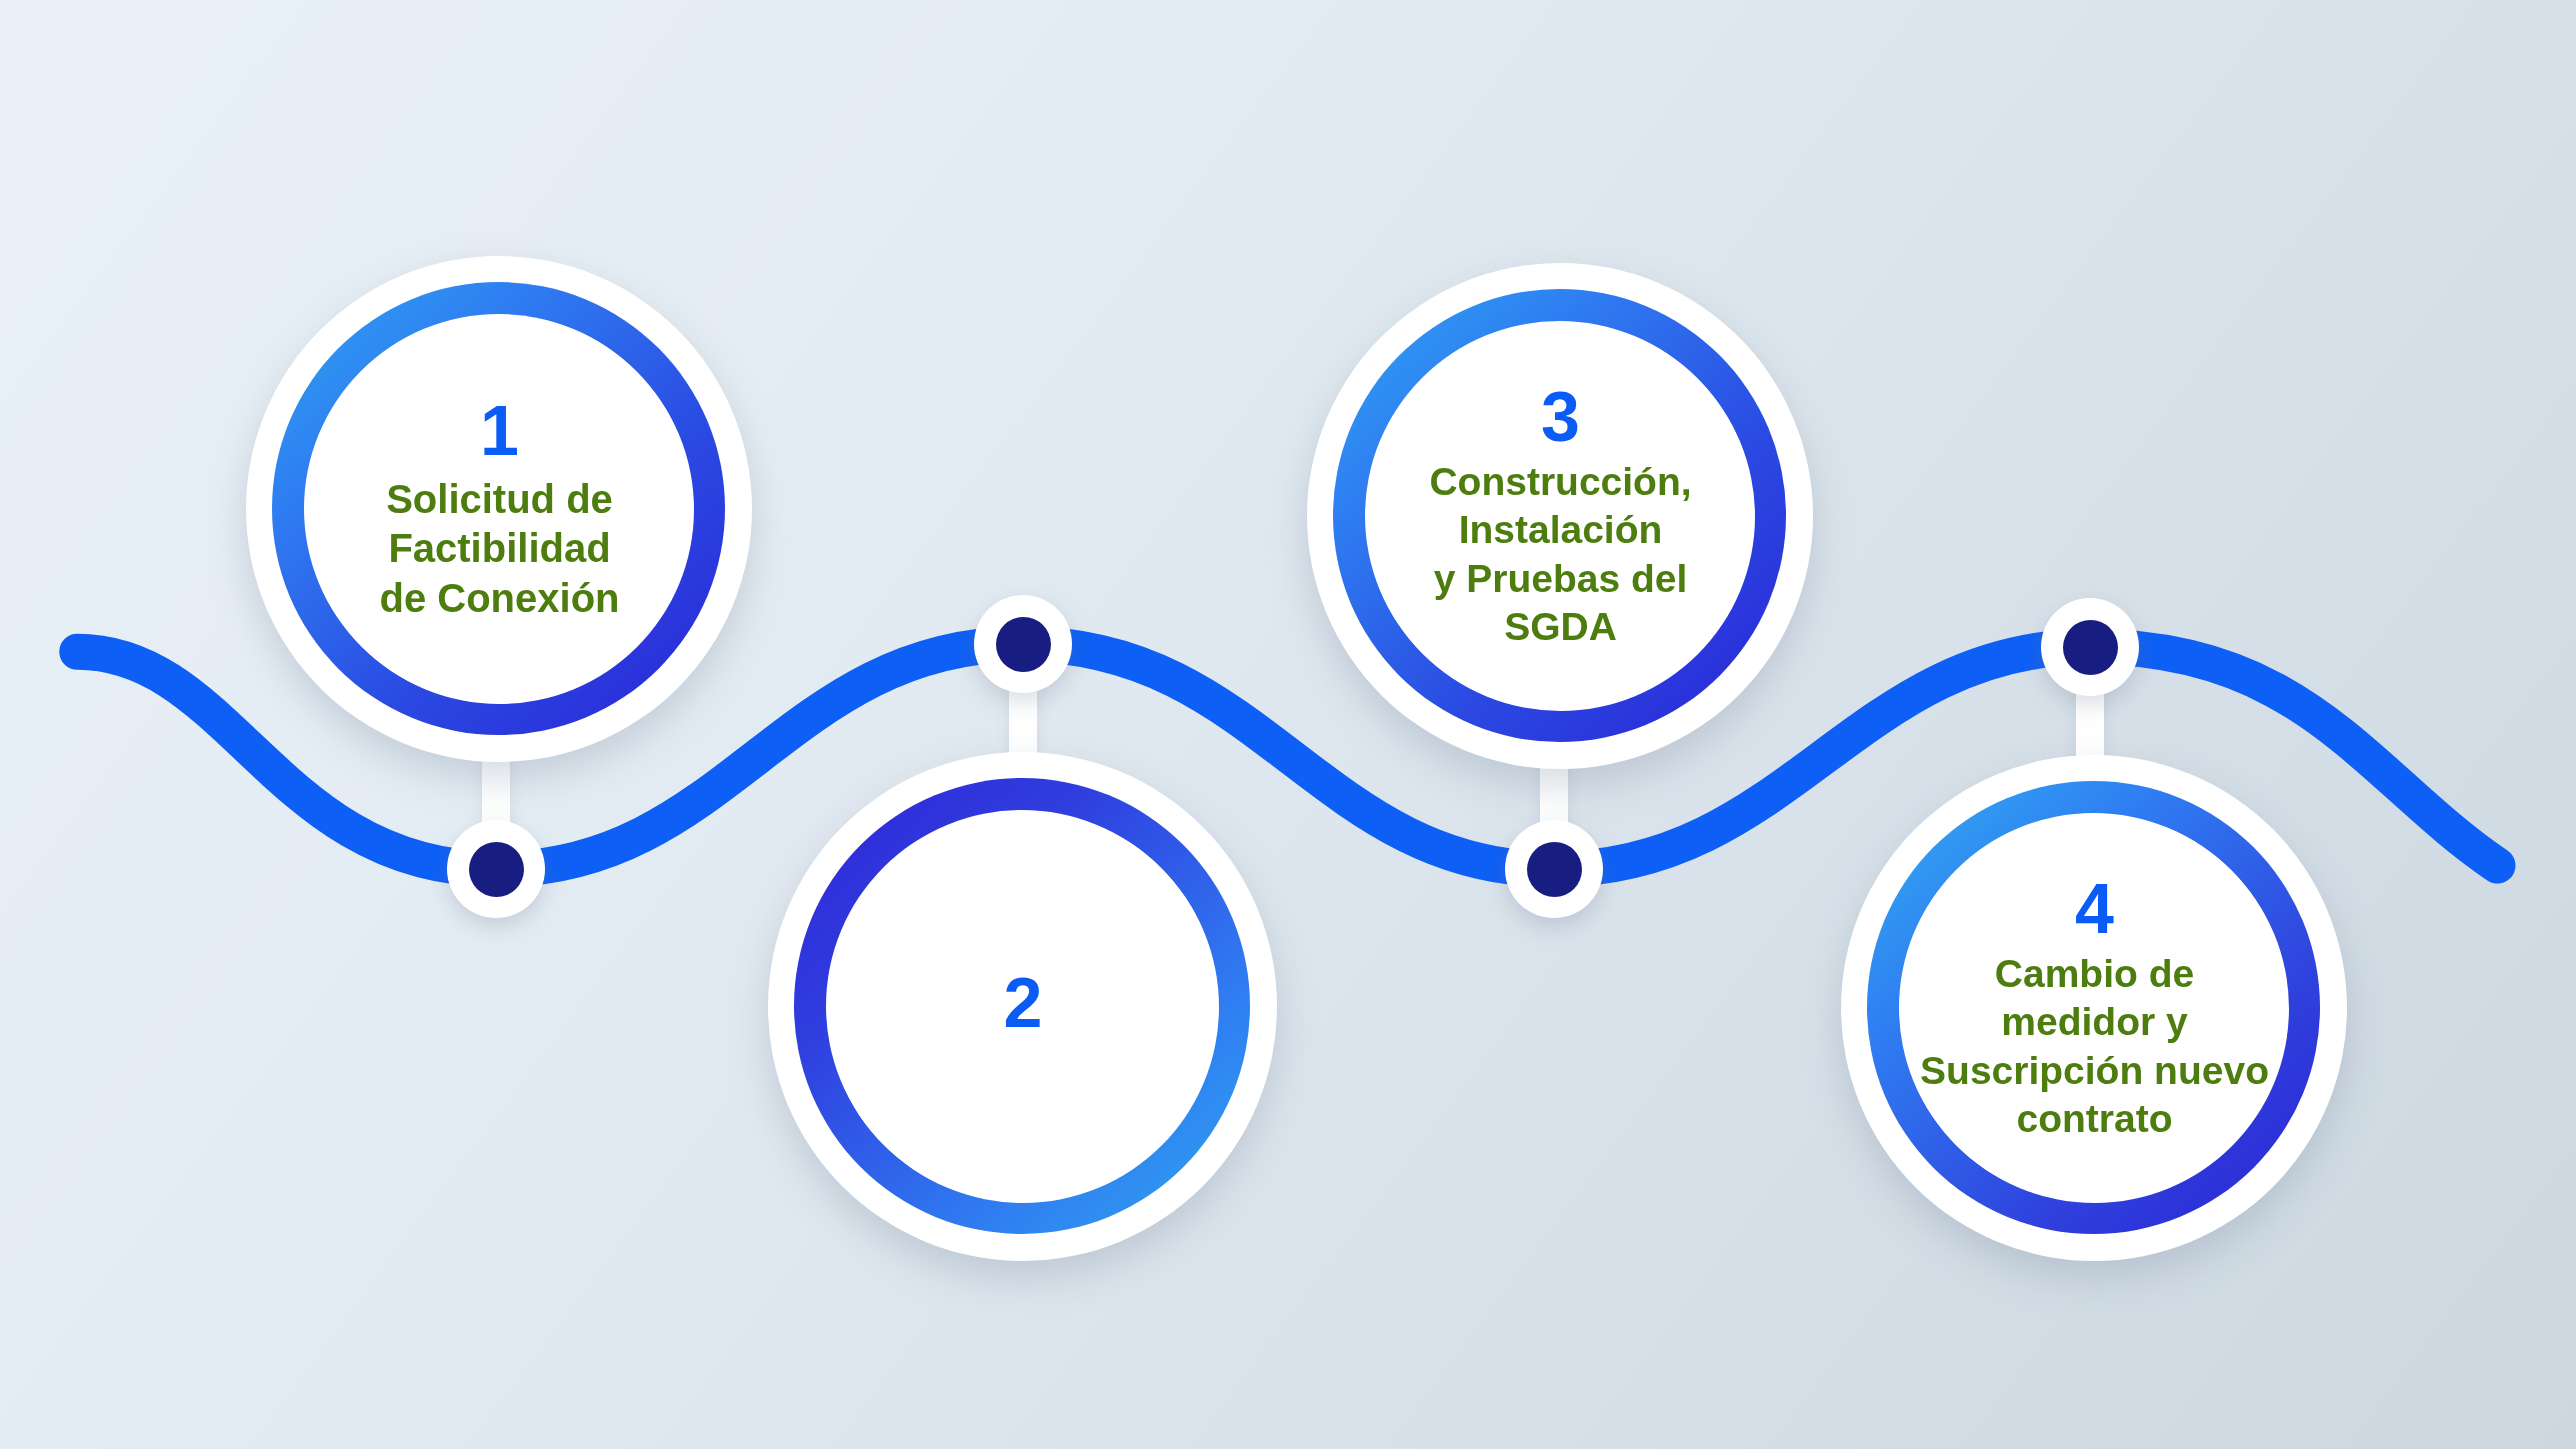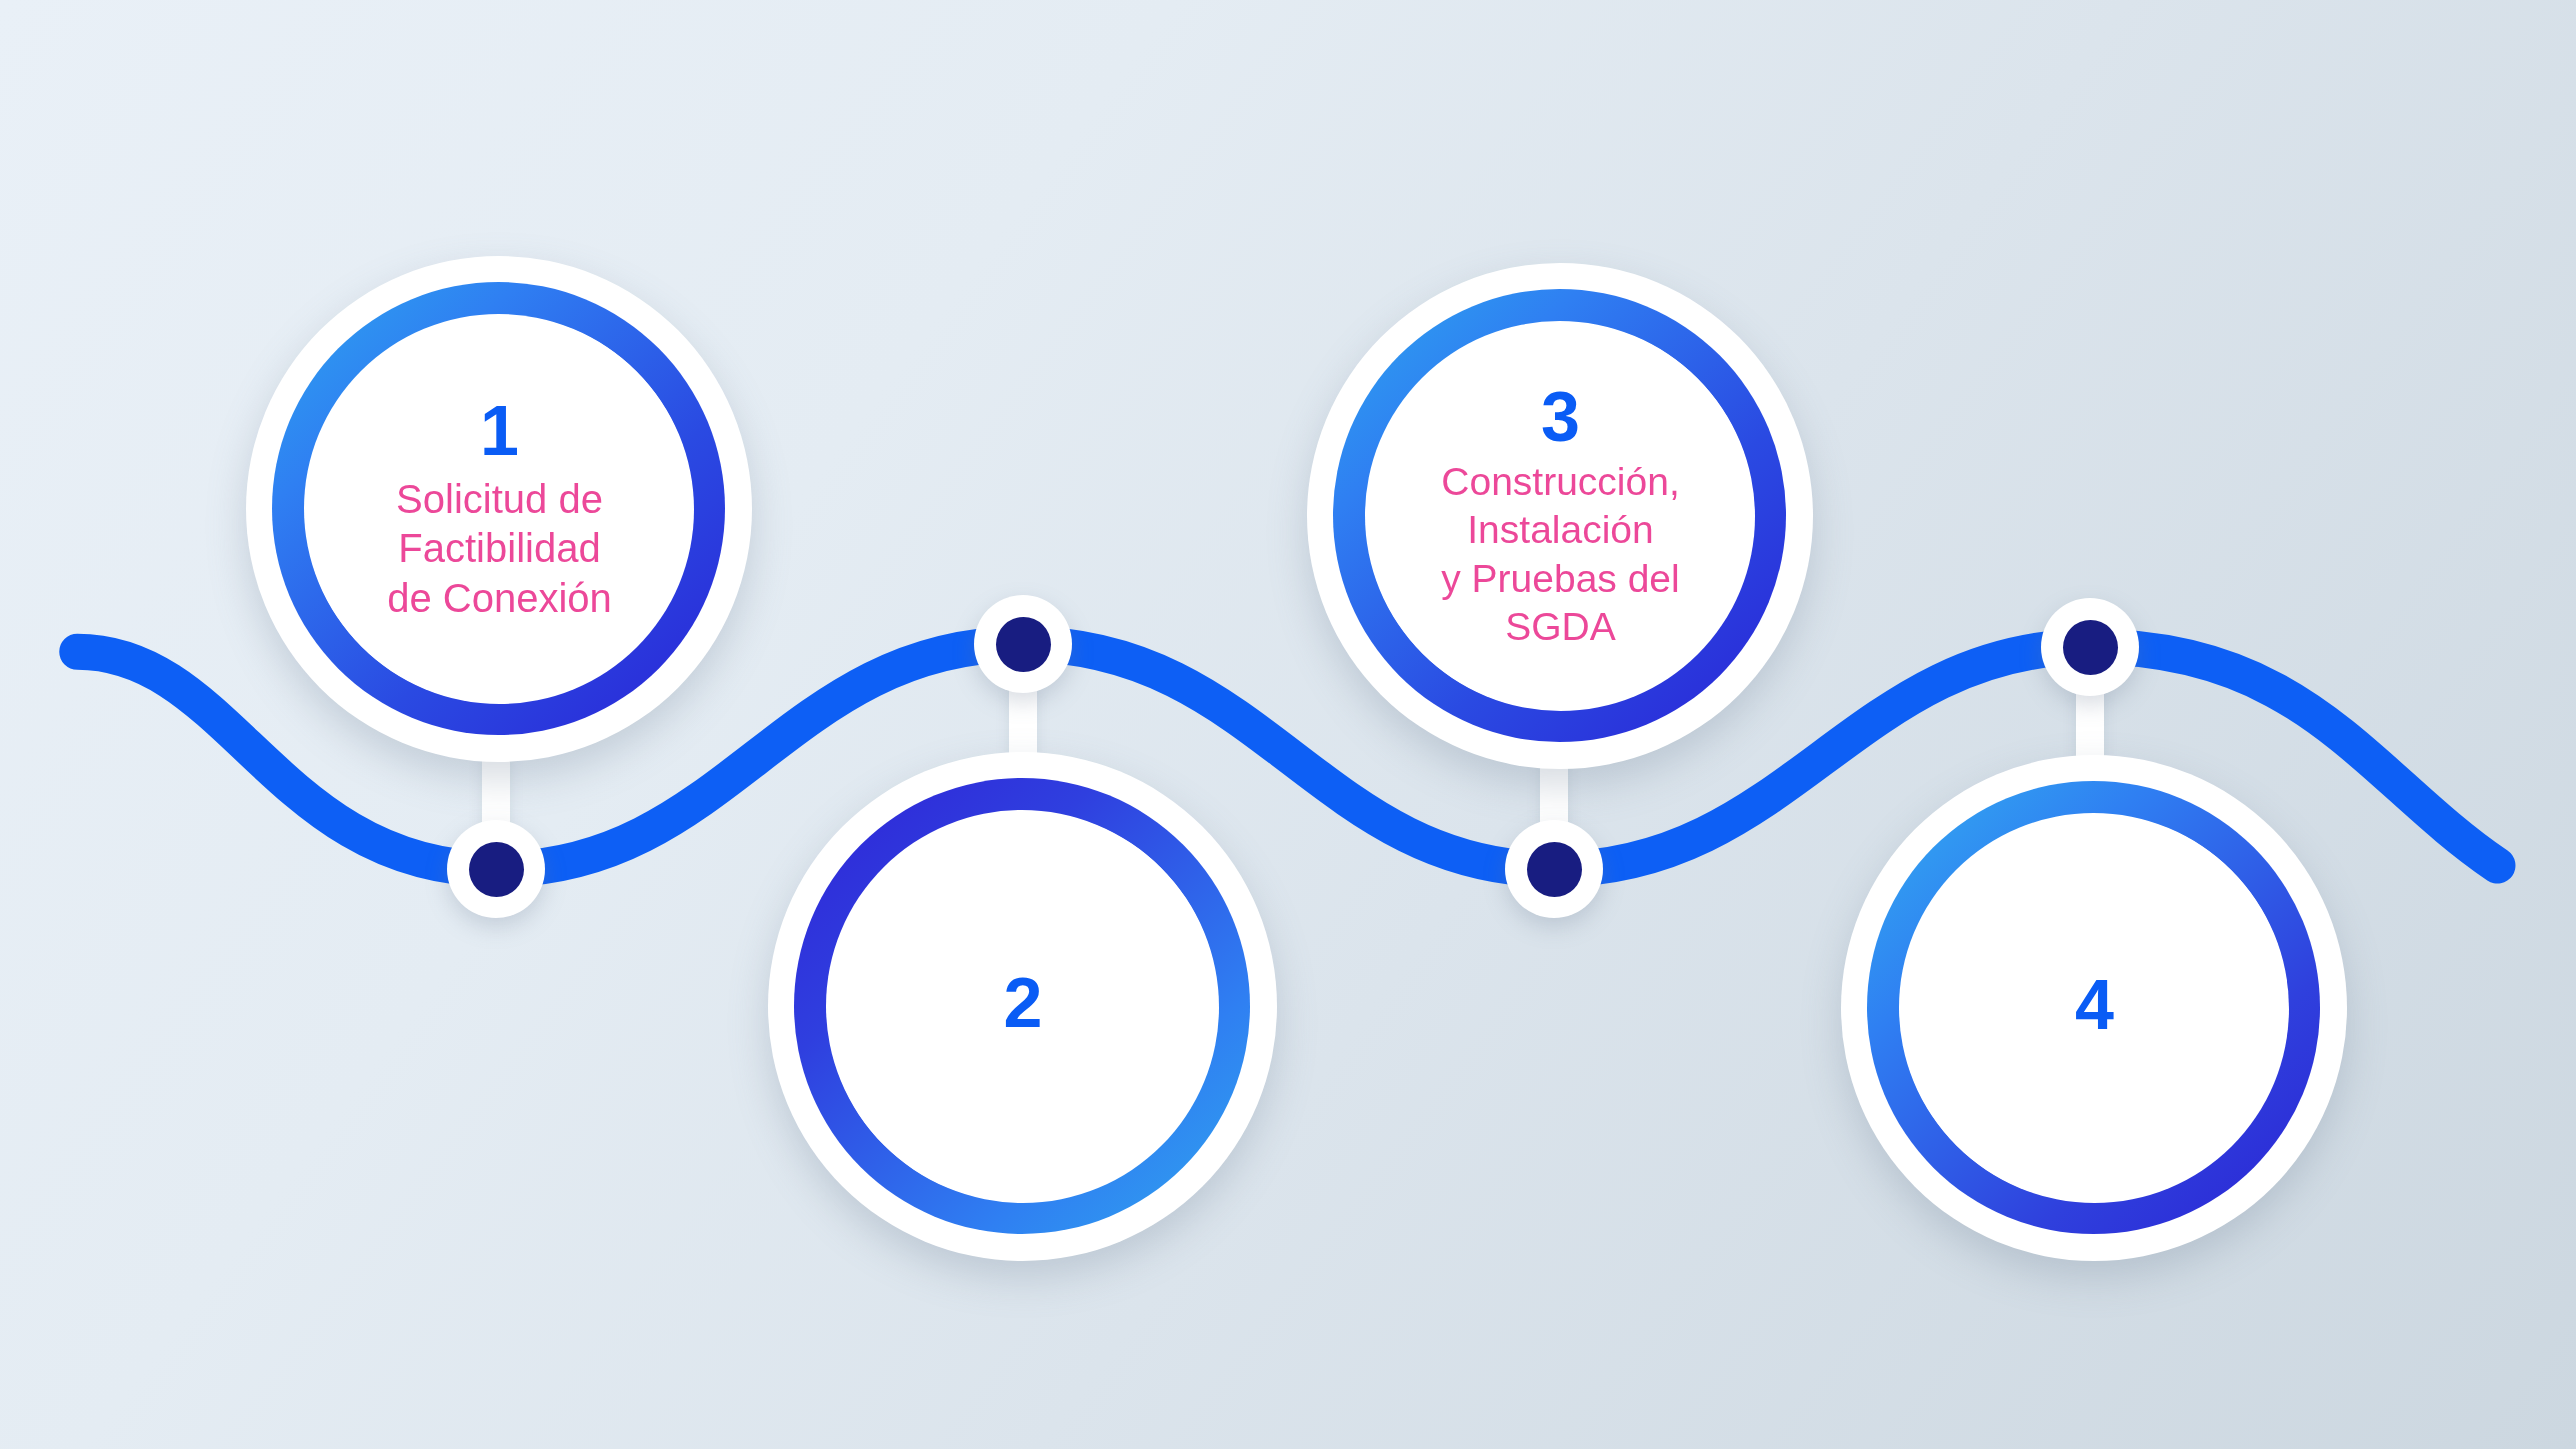--- a/index.html
+++ b/index.html
@@ -26,21 +26,21 @@
 
   
   .step{position:absolute;border-radius:50%;background:#ffffff;
         box-shadow:0 16.7px 39px rgba(120,135,155,.30);}
   .ring{position:absolute;border-radius:50%;}
   .ring::after{content:"";position:absolute;border-radius:50%;background:#ffffff;}
   .inner{position:absolute;border-radius:50%;background:#ffffff;
          display:flex;flex-direction:column;align-items:center;justify-content:center;
          text-align:center;}
   .num{color:#0a5cf5;font-weight:bold;line-height:1;}
-  .cap{color:#ec4899;font-weight:400;}
+  .cap{color:#4d7c0f;font-weight:700;}
 
   
   #step1{left:246px;top:256px;width:506px;height:506px;}
   #ring1{left:26.4px;top:26.4px;width:453px;height:453px;
         background:linear-gradient(138deg,#2da7ef 0%,#2f7ff2 26%,#2a4ae2 62%,#2a23d6 100%);}
   #ring1::after{left:32px;top:32px;width:389px;height:389px;}
   #inner1{left:59px;top:59px;width:389px;height:389px;}
   #num1{font-size:70px;margin-bottom:9px;}
   #cap1{font-size:40px;line-height:1.24;width:335px;}
 
@@ -122,20 +122,21 @@
     <div class="inner" id="inner3">
       <div class="num" id="num3">3</div>
       <div class="cap" id="cap3">Construcción,<br>Instalación<br>y Pruebas del<br>SGDA</div>
     </div>
   </div>
 
   <div class="step" id="step4">
     <div class="ring" id="ring4"></div>
     <div class="inner" id="inner4">
       <div class="num" id="num4">4</div>
+      <div class="cap" id="cap4">Cambio de<br>medidor y<br>Suscripción nuevo<br>contrato</div>
     </div>
   </div>
 
   <div class="dot" id="dot1">
     <div class="core"></div>
   </div>
   <div class="dot" id="dot2">
     <div class="core"></div>
   </div>
   <div class="dot" id="dot3">

